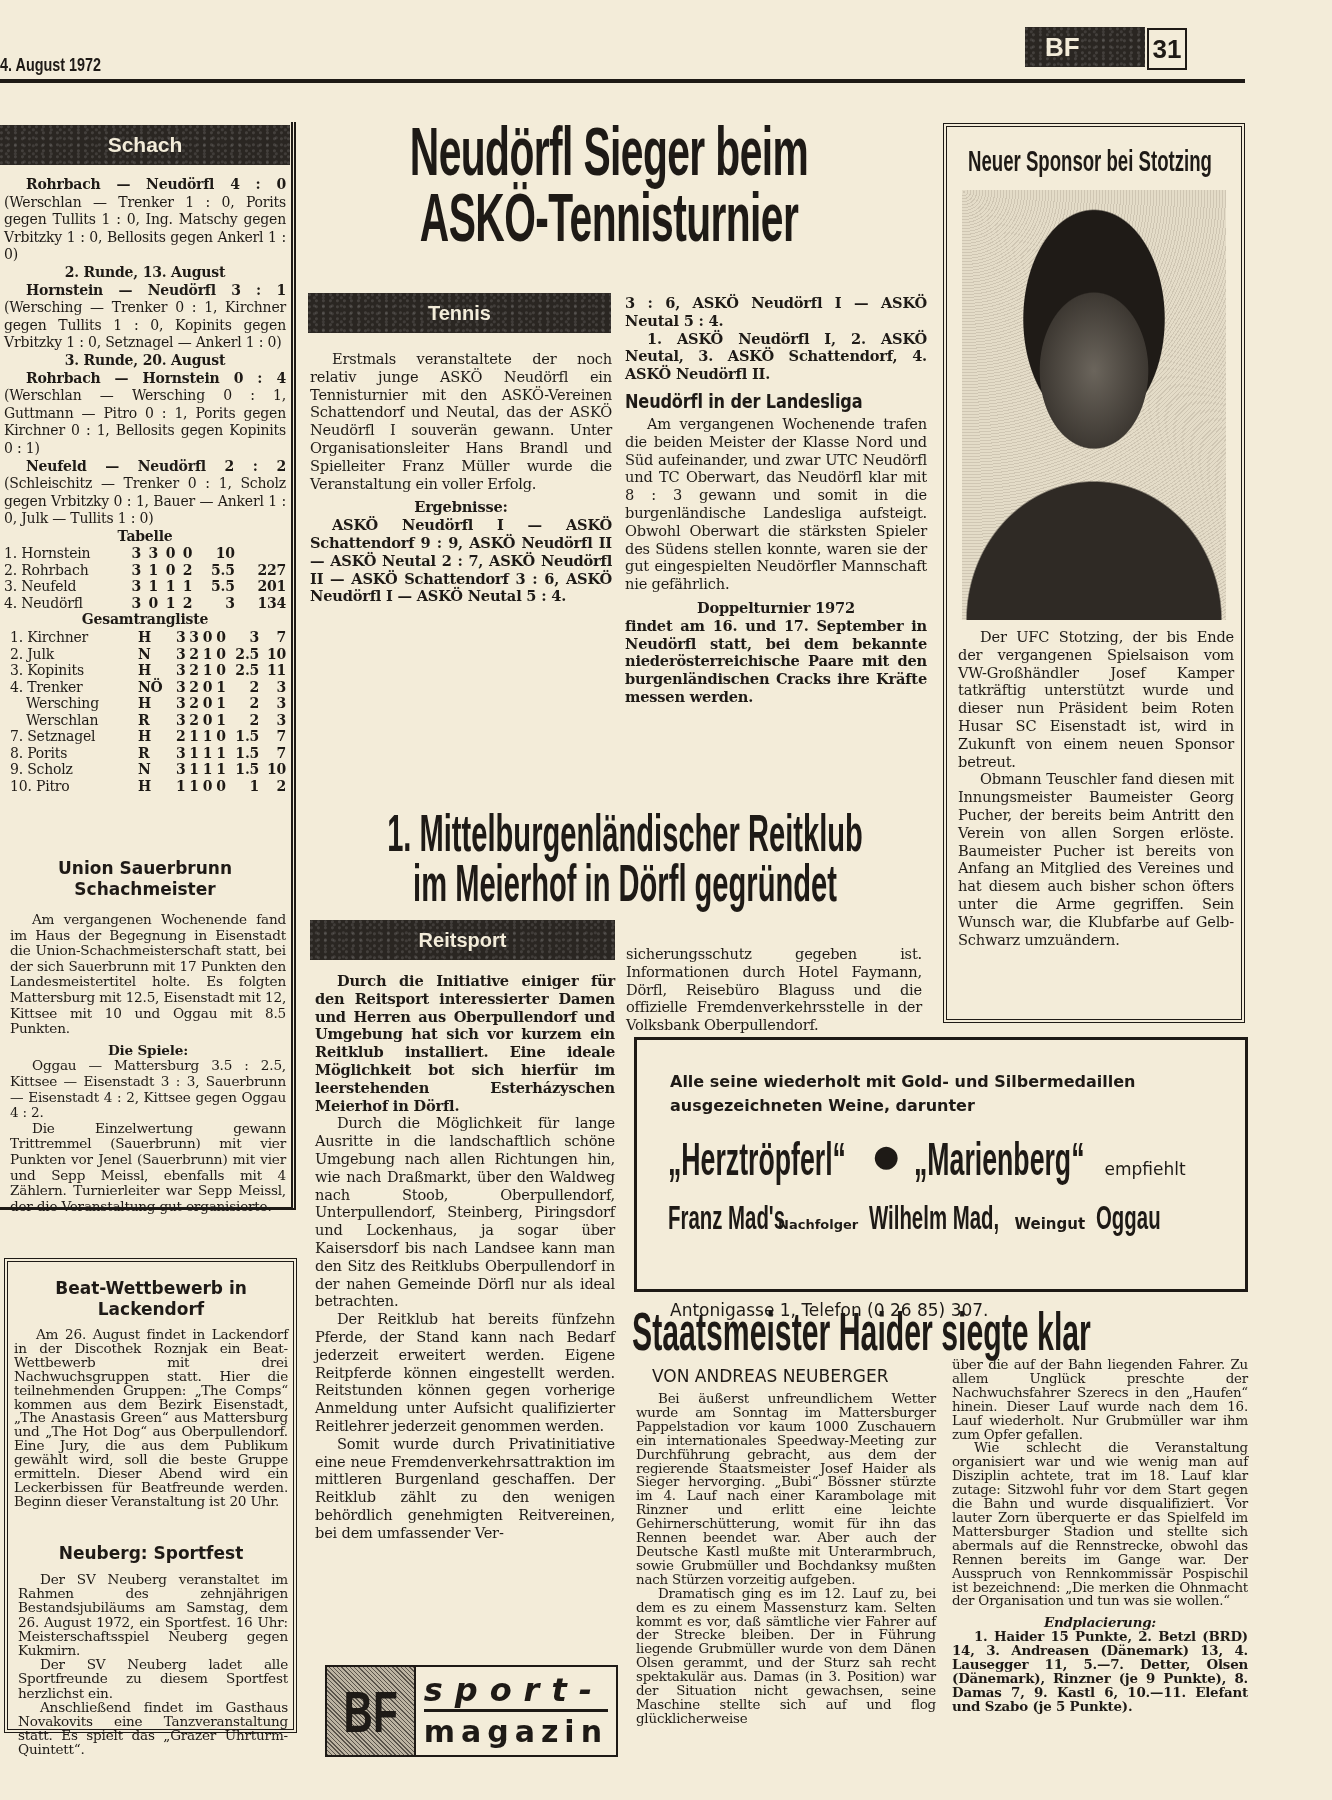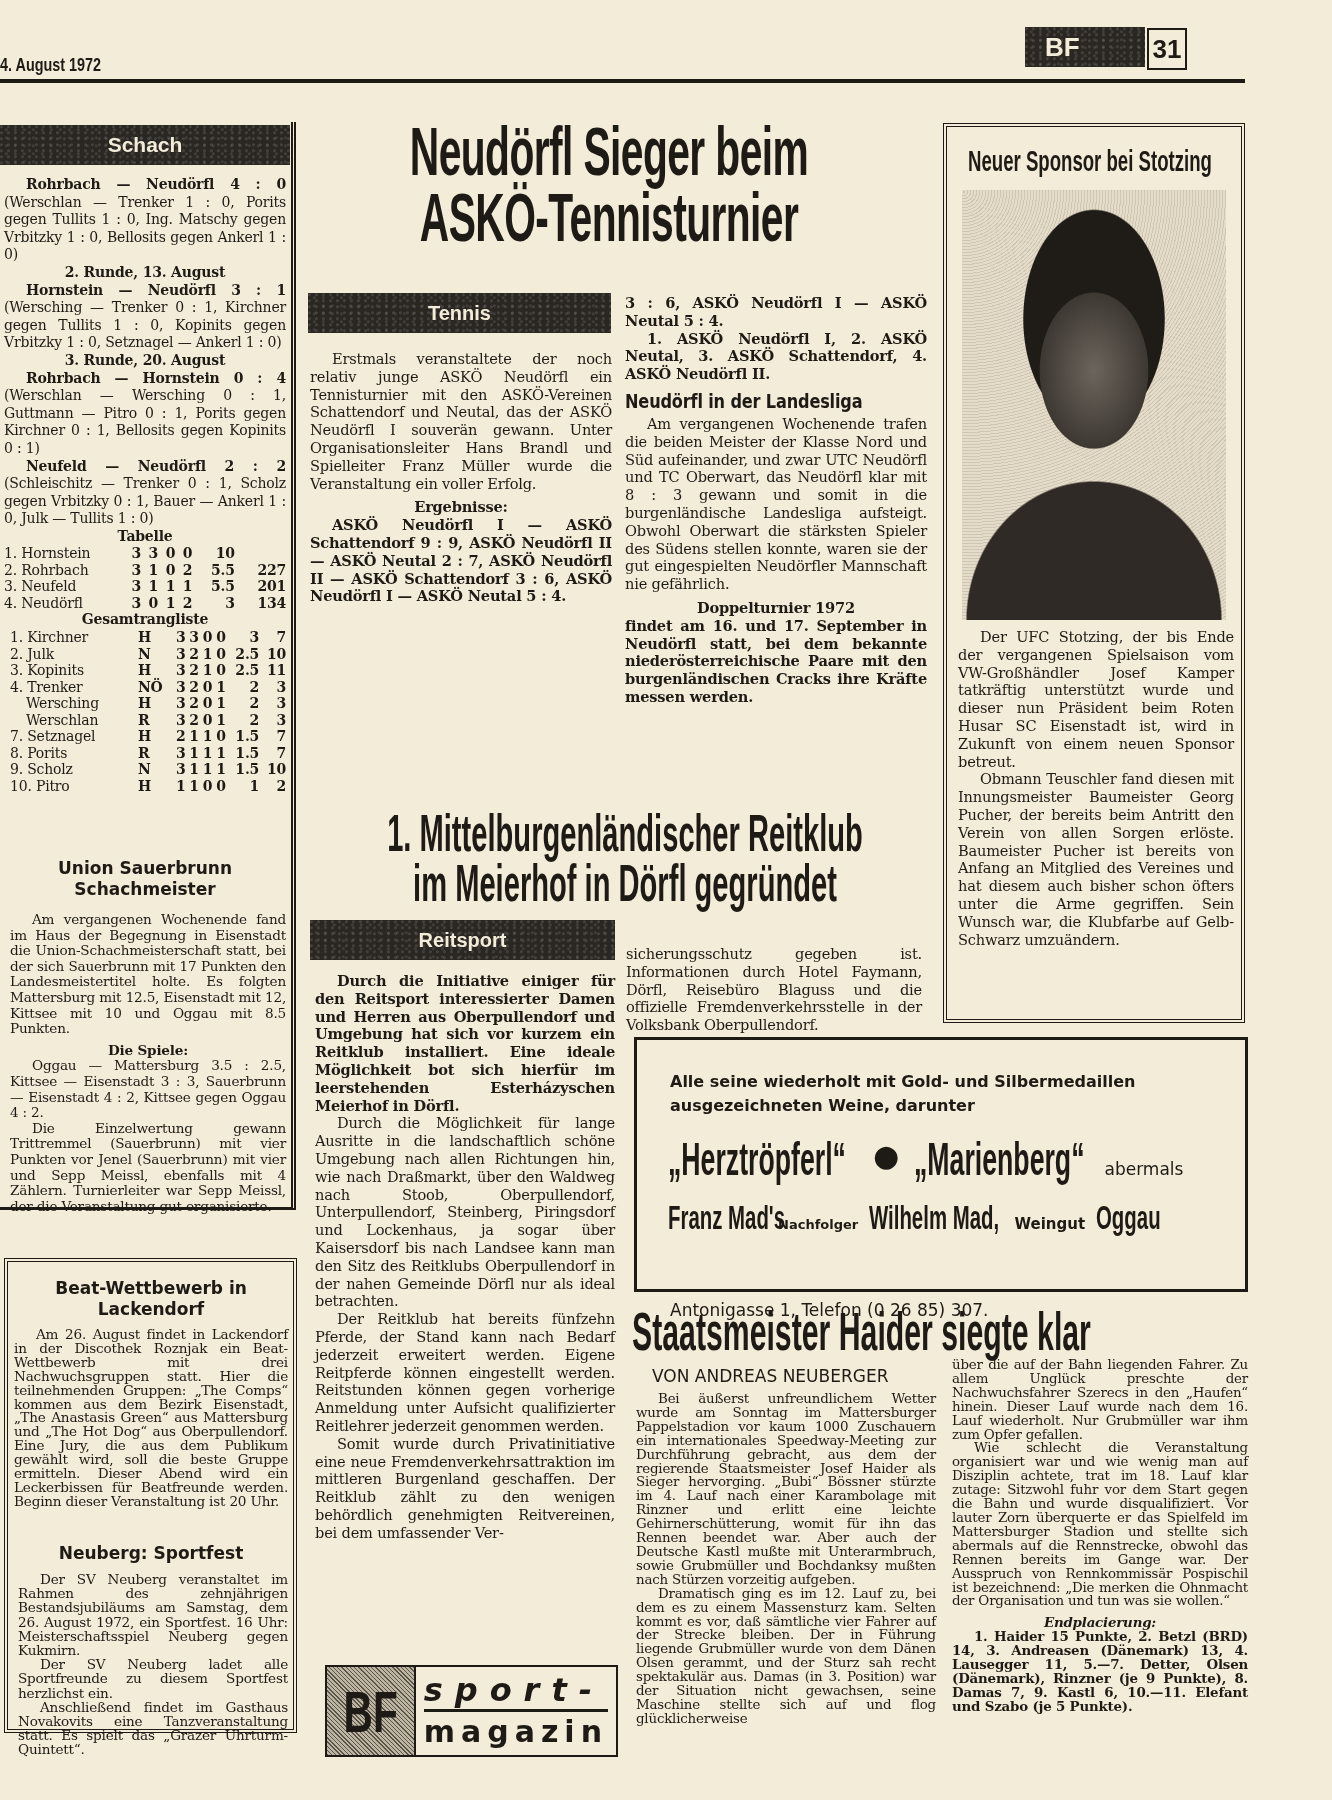--- a/index.html
+++ b/index.html
@@ -275,21 +275,21 @@
 <div class="abs txt" style="left:626px;top:918px;width:296px;margin-top:27px;">
   <p>sicherungsschutz gegeben ist. Informationen durch Hotel Faymann, Dörfl, Reisebüro Blaguss und die offizielle Fremdenverkehrsstelle in der Volksbank Oberpullendorf.</p>
 </div>
 
 <div class="abs" style="left:634px;top:1037px;width:614px;height:255px;border:3px solid #1e1a16;box-sizing:border-box;"></div>
 <div class="abs" style="left:670px;top:1070px;width:540px;font-family:'DejaVu Sans',sans-serif;font-weight:bold;font-size:16px;line-height:24px;">Alle seine wiederholt mit Gold- und Silbermedaillen ausgezeichneten Weine, darunter</div>
 <div class="abs" style="left:668px;top:1132px;white-space:nowrap;">
   <span class="cond" style="display:inline-block;font-size:46px;transform:scaleX(0.58);width:200px;">„Herztröpferl“</span>
   <span style="display:inline-block;font-size:30px;vertical-align:top;margin:6px 10px 0 0;">●</span>
   <span class="cond" style="display:inline-block;font-size:46px;transform:scaleX(0.58);width:185px;">„Marienberg“</span>
-  <span style="font-family:'DejaVu Sans',sans-serif;font-size:17px;">abermals</span>
+  <span style="font-family:'DejaVu Sans',sans-serif;font-size:17px;">empfiehlt</span>
 </div>
 <div class="abs" style="left:668px;top:1198px;white-space:nowrap;">
   <span class="cond" style="display:inline-block;font-size:34px;transform:scaleX(0.6);width:105px;">Franz Mad's</span>
   <span style="font-family:'DejaVu Sans',sans-serif;font-weight:bold;font-size:13px;">Nachfolger</span>
   <span class="cond" style="display:inline-block;font-size:34px;transform:scaleX(0.6);width:140px;margin-left:6px;">Wilhelm Mad,</span>
   <span style="font-family:'DejaVu Sans',sans-serif;font-weight:bold;font-size:15px;">Weingut</span>
   <span class="cond" style="display:inline-block;font-size:34px;transform:scaleX(0.6);width:60px;margin-left:6px;">Oggau</span>
 </div>
 <div class="abs" style="left:670px;top:1300px;font-family:'DejaVu Sans',sans-serif;font-size:17px;">Antonigasse 1, Telefon (0 26 85) 307.</div>
 

